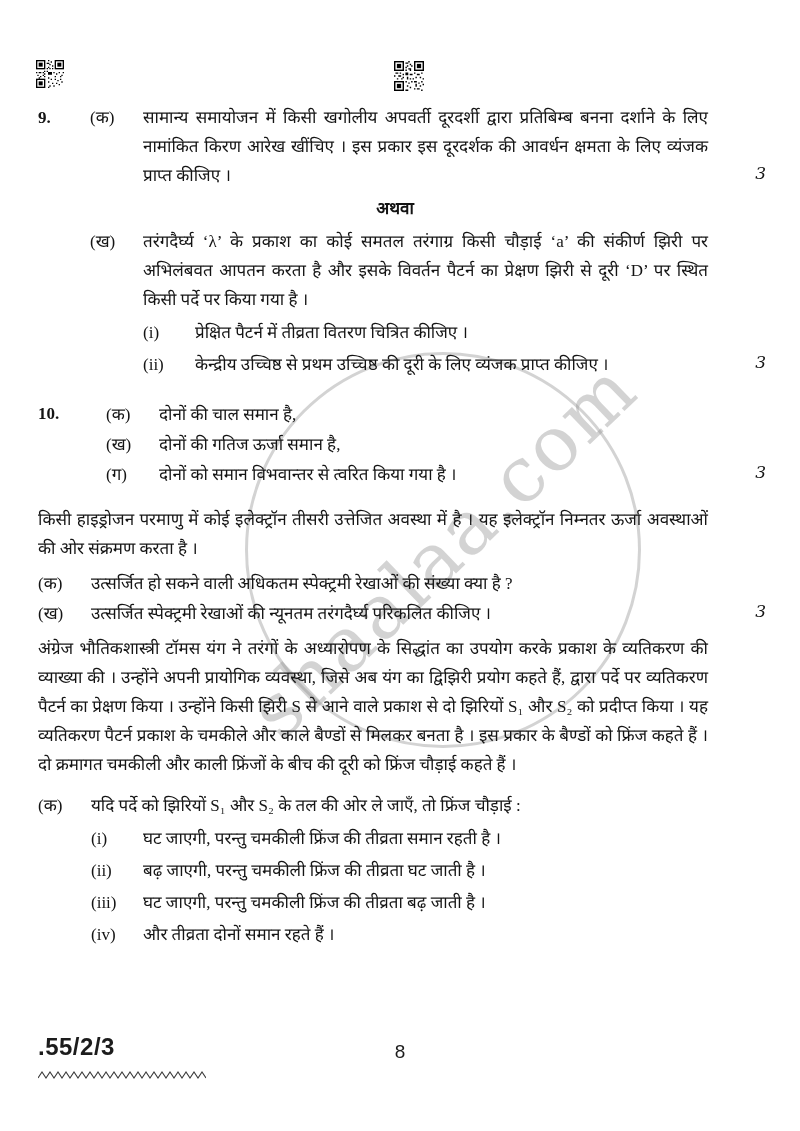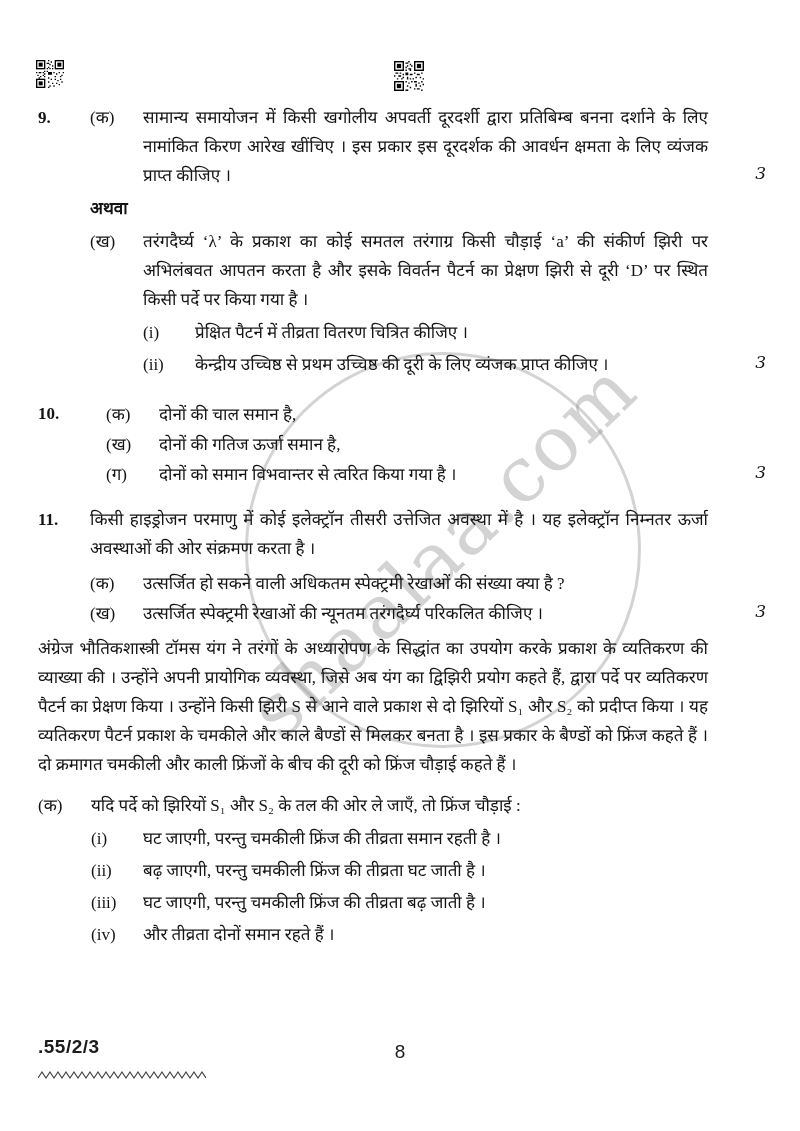--- a/index.html
+++ b/index.html
@@ -39,38 +39,38 @@
   .ptext{flex:1;text-align:justify;}
   .ptext.lastline{text-align:left;}
   .intro{text-align:justify;}
   .sub{display:flex;margin-left:53px;}
   .slabel{width:52px;flex:none;}
   .stext{flex:1;}
   .marks{
     position:absolute;right:4px;bottom:2px;
     font-style:italic;font-family:"DejaVu Serif",serif;font-size:17px;
   }
-  .or-heading{font-weight:bold;text-align:left;padding-right:70px;margin:4px 0;}
+  .or-heading{font-weight:bold;text-align:center;padding-right:70px;margin:4px 0;}
   .section-heading{font-weight:bold;text-align:center;margin-top:18px;padding-right:8px;}
   .mt-kha{margin-top:4px;}
   .subs{margin-top:4px;}
   .sub + .sub{margin-top:3px;}
   .q10{margin-top:20px;gap:16px;}
   .q10 .part{margin-top:1px;}
   .q11{margin-top:16px;}
   .q11 .parts{margin-top:6px;}
   .q11 .part + .part{margin-top:1px;}
   .q12{margin-top:6px;}
   .q12-ka{margin-top:12px;}
   .options{margin-top:4px;}
   
   .paper-code{
     position:absolute;left:38px;top:1036px;z-index:2;
     font-family:"Liberation Sans","DejaVu Sans",sans-serif;
-    font-size:19px;line-height:22px;font-weight:bold;letter-spacing:0.5px;color:#1c1c1c;
+    font-size:24px;line-height:22px;font-weight:bold;letter-spacing:0.5px;color:#1c1c1c;
   }
   .wavy{position:absolute;left:38px;top:1060px;z-index:2;}
   .page-number{
     position:absolute;left:0;right:0;top:1037px;text-align:center;z-index:2;
     font-family:"Liberation Sans","DejaVu Sans",sans-serif;font-size:19px;color:#1c1c1c;
   }
   .promo{
     position:absolute;left:20px;top:1086px;z-index:2;
     font-family:"Liberation Sans","DejaVu Sans",sans-serif;
     font-size:23px;line-height:30px;color:#2b2b2b;
@@ -162,21 +162,20 @@
           <div class="part">
             <span class="plabel">(ग)</span>
             <div class="ptext lastline">दोनों को समान विभवान्तर से त्वरित किया गया है ।</div>
           </div>
           <span class="marks">3</span>
         </div>
       </div>
     </div>
 
     <div class="qrow q11">
-      <span class="qnum">11.</span>
       <div class="qbody">
         <div class="block">
           <div class="intro">किसी हाइड्रोजन परमाणु में कोई इलेक्ट्रॉन तीसरी उत्तेजित अवस्था में है । यह इलेक्ट्रॉन निम्नतर ऊर्जा अवस्थाओं की ओर संक्रमण करता है ।</div>
           <div class="parts">
             <div class="part">
               <span class="plabel">(क)</span>
               <div class="ptext lastline">उत्सर्जित हो सकने वाली अधिकतम स्पेक्ट्रमी रेखाओं की संख्या क्या है ?</div>
             </div>
             <div class="part">
               <span class="plabel">(ख)</span>

